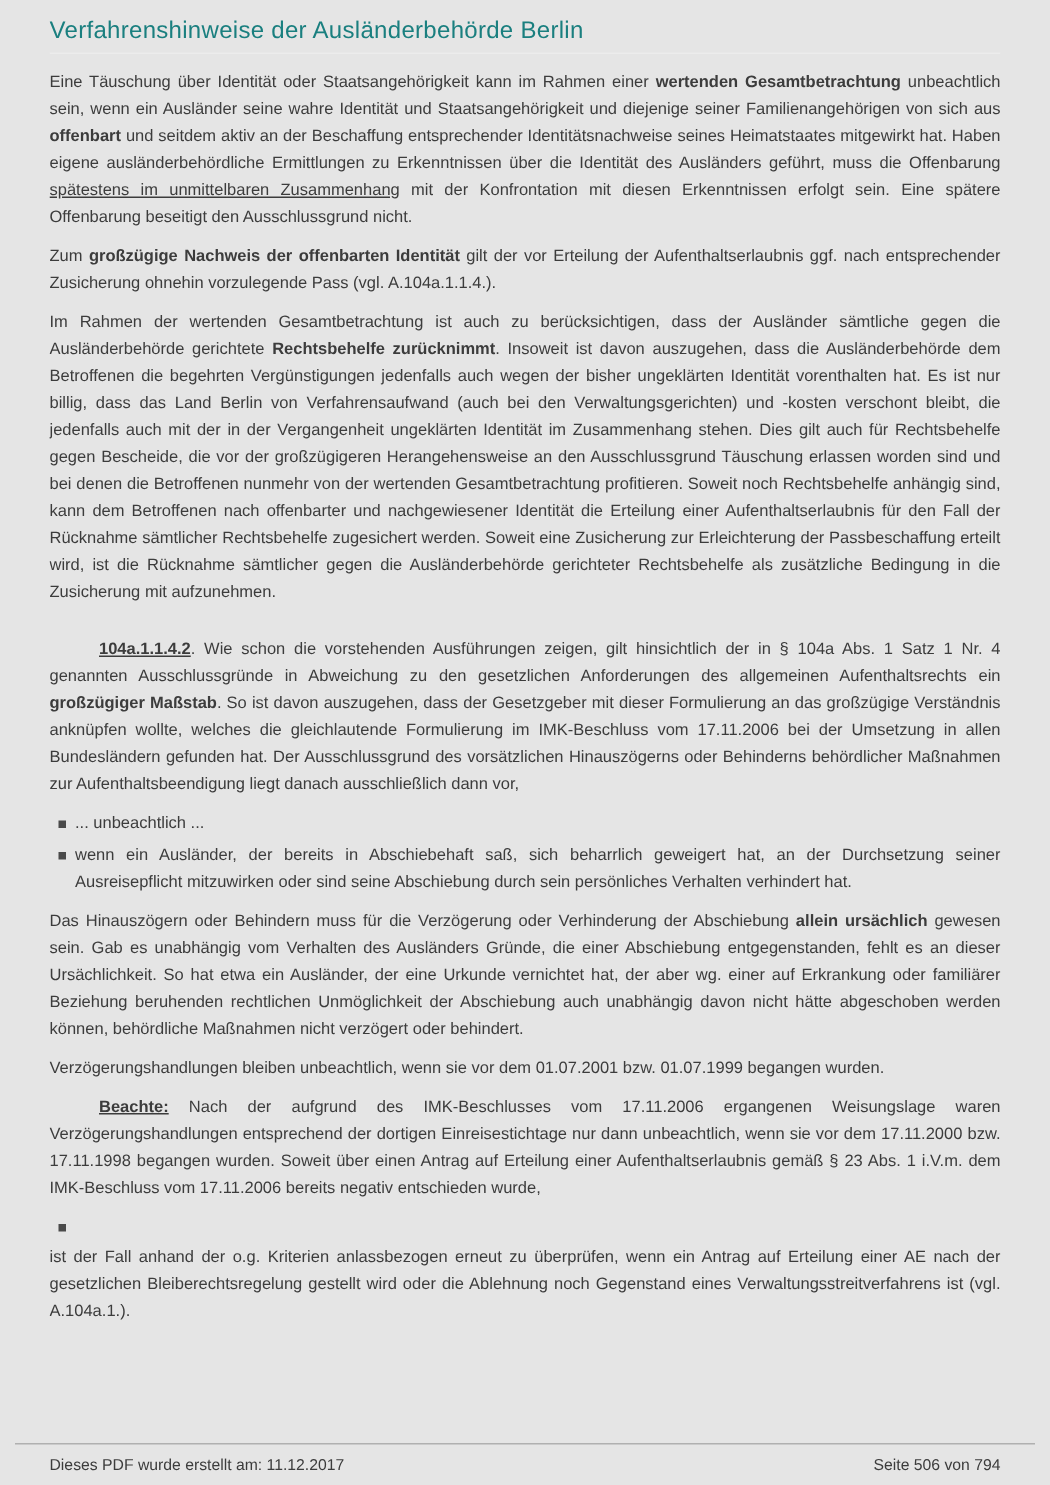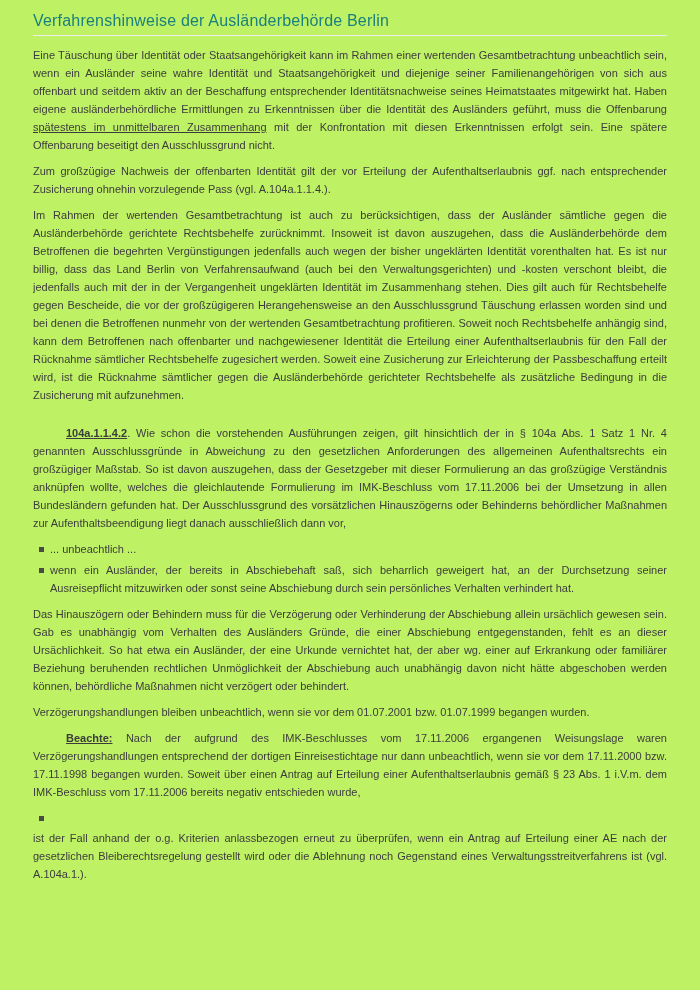--- a/index.html
+++ b/index.html
@@ -3,29 +3,29 @@
 <meta charset="utf-8">
 <style>
   * { box-sizing: border-box; }
   html, body { margin: 0; padding: 0; }
   body {
     width: 700px; height: 990px;
     background: #ffffff;
     font-family: "Liberation Sans", "DejaVu Sans", sans-serif;
     color: #3c3c3c;
   }
-  .page { position: relative; width: 700px; height: 990px; overflow: hidden; background: #bef264; }
+  .page { position: relative; width: 700px; height: 990px; overflow: hidden; background: #e5e5e5; }
   .content { position: absolute; top: 12px; left: 33px; right: 33px; bottom: 30px; overflow: hidden; }
   .title {
     font-size: 16px; font-weight: normal; color: #1a7f7f;
     margin: 0 0 5px 0; letter-spacing: 0.2px;
   }
   .header-rule { border: 0; border-top: 1px solid #ececec; margin: 0 0 10px 0; }
   .para { font-size: 11px; line-height: 18px; text-align: justify; margin: 0 0 8px 0; }
-  .para b { font-weight: normal; }
+  .para b { font-weight: bold; }
   .u  { text-decoration: underline; margin-top: 16px; }
   .bu { font-weight: bold; text-decoration: underline; margin-left: 33px; }
   .sect-gap { margin-top: 20px; }
   .post-list-gap { margin-top: 28px; }
   ul.bullets { list-style: none; margin: 2px 0 8px 0; padding: 0 0 0 6px; }
   ul.bullets li {
     position: relative; font-size: 11px; line-height: 18px;
     text-align: justify; padding-left: 11px; margin-bottom: 3px;
   }
   .marker { position: absolute; left: 0; top: 7px; width: 4.5px; height: 4.5px; background: #4a4a4a; }
@@ -48,30 +48,34 @@
     <p class="para"><span>Eine Täuschung über Identität oder Staatsangehörigkeit kann im Rahmen einer </span><b>wertenden Gesamtbetrachtung</b><span> unbeachtlich sein, wenn ein Ausländer seine wahre Identität und Staatsangehörigkeit und diejenige seiner Familienangehörigen von sich aus </span><b>offenbart</b><span> und seitdem aktiv an der Beschaffung entsprechender Identitätsnachweise seines Heimatstaates mitgewirkt hat. Haben eigene ausländerbehördliche Ermittlungen zu Erkenntnissen über die Identität des Ausländers geführt, muss die Offenbarung </span><span class="u">spätestens im unmittelbaren Zusammenhang</span><span> mit der Konfrontation mit diesen Erkenntnissen erfolgt sein. Eine spätere Offenbarung beseitigt den Ausschlussgrund nicht.</span></p>
 
     <p class="para"><span>Zum </span><b>großzügige Nachweis der offenbarten Identität</b><span> gilt der vor Erteilung der Aufenthaltserlaubnis ggf. nach entsprechender Zusicherung ohnehin vorzulegende Pass (vgl. A.104a.1.1.4.).</span></p>
 
     <p class="para"><span>Im Rahmen der wertenden Gesamtbetrachtung ist auch zu berücksichtigen, dass der Ausländer sämtliche gegen die Ausländerbehörde gerichtete </span><b>Rechtsbehelfe zurücknimmt</b><span>. Insoweit ist davon auszugehen, dass die Ausländerbehörde dem Betroffenen die begehrten Vergünstigungen jedenfalls auch wegen der bisher ungeklärten Identität vorenthalten hat. Es ist nur billig, dass das Land Berlin von Verfahrensaufwand (auch bei den Verwaltungsgerichten) und -kosten verschont bleibt, die jedenfalls auch mit der in der Vergangenheit ungeklärten Identität im Zusammenhang stehen. Dies gilt auch für Rechtsbehelfe gegen Bescheide, die vor der großzügigeren Herangehensweise an den Ausschlussgrund Täuschung erlassen worden sind und bei denen die Betroffenen nunmehr von der wertenden Gesamtbetrachtung profitieren. Soweit noch Rechtsbehelfe anhängig sind, kann dem Betroffenen nach offenbarter und nachgewiesener Identität die Erteilung einer Aufenthaltserlaubnis für den Fall der Rücknahme sämtlicher Rechtsbehelfe zugesichert werden. Soweit eine Zusicherung zur Erleichterung der Passbeschaffung erteilt wird, ist die Rücknahme sämtlicher gegen die Ausländerbehörde gerichteter Rechtsbehelfe als zusätzliche Bedingung in die Zusicherung mit aufzunehmen.</span></p>
 
     <p class="para sect-gap"><span class="bu">104a.1.1.4.2</span><span>. Wie schon die vorstehenden Ausführungen zeigen, gilt hinsichtlich der in § 104a Abs. 1 Satz 1 Nr. 4 genannten Ausschlussgründe in Abweichung zu den gesetzlichen Anforderungen des allgemeinen Aufenthaltsrechts ein </span><b>großzügiger Maßstab</b><span>. So ist davon auszugehen, dass der Gesetzgeber mit dieser Formulierung an das großzügige Verständnis anknüpfen wollte, welches die gleichlautende Formulierung im IMK-Beschluss vom 17.11.2006 bei der Umsetzung in allen Bundesländern gefunden hat. Der Ausschlussgrund des vorsätzlichen Hinauszögerns oder Behinderns behördlicher Maßnahmen zur Aufenthaltsbeendigung liegt danach ausschließlich dann vor,</span></p>
 
     <ul class="bullets">
       <li><span class="marker"></span><span>... unbeachtlich ...</span></li>
-      <li><span class="marker"></span><span>wenn ein Ausländer, der bereits in Abschiebehaft saß, sich beharrlich geweigert hat, an der Durchsetzung seiner Ausreisepflicht mitzuwirken oder sonst seine Abschiebung durch sein persönliches Verhalten verhindert hat.</span></li>
+      <li><span class="marker"></span><span>wenn ein Ausländer, der bereits in Abschiebehaft saß, sich beharrlich geweigert hat, an der Durchsetzung seiner Ausreisepflicht mitzuwirken oder sind seine Abschiebung durch sein persönliches Verhalten verhindert hat.</span></li>
     </ul>
 
     <p class="para"><span>Das Hinauszögern oder Behindern muss für die Verzögerung oder Verhinderung der Abschiebung </span><b>allein ursächlich</b><span> gewesen sein. Gab es unabhängig vom Verhalten des Ausländers Gründe, die einer Abschiebung entgegenstanden, fehlt es an dieser Ursächlichkeit. So hat etwa ein Ausländer, der eine Urkunde vernichtet hat, der aber wg. einer auf Erkrankung oder familiärer Beziehung beruhenden rechtlichen Unmöglichkeit der Abschiebung auch unabhängig davon nicht hätte abgeschoben werden können, behördliche Maßnahmen nicht verzögert oder behindert.</span></p>
 
     <p class="para"><span>Verzögerungshandlungen bleiben unbeachtlich, wenn sie vor dem 01.07.2001 bzw. 01.07.1999 begangen wurden.</span></p>
 
     <p class="para"><span class="bu">Beachte:</span><span> Nach der aufgrund des IMK-Beschlusses vom 17.11.2006 ergangenen Weisungslage waren Verzögerungshandlungen entsprechend der dortigen Einreisestichtage nur dann unbeachtlich, wenn sie vor dem 17.11.2000 bzw. 17.11.1998 begangen wurden. Soweit über einen Antrag auf Erteilung einer Aufenthaltserlaubnis gemäß § 23 Abs. 1 i.V.m. dem IMK-Beschluss vom 17.11.2006 bereits negativ entschieden wurde,</span></p>
 
     <ul class="bullets">
       <li><span class="marker"></span></li>
     </ul>
 
     <p class="para post-list-gap"><span>ist der Fall anhand der o.g. Kriterien anlassbezogen erneut zu überprüfen, wenn ein Antrag auf Erteilung einer AE nach der gesetzlichen Bleiberechtsregelung gestellt wird oder die Ablehnung noch Gegenstand eines Verwaltungsstreitverfahrens ist (vgl. A.104a.1.).</span></p>
 
   </div>
 
+  <footer class="footer">
+    <span>Dieses PDF wurde erstellt am: 11.12.2017</span>
+    <span>Seite 506 von 794</span>
+  </footer>
 </main>
 
 </body></html>

